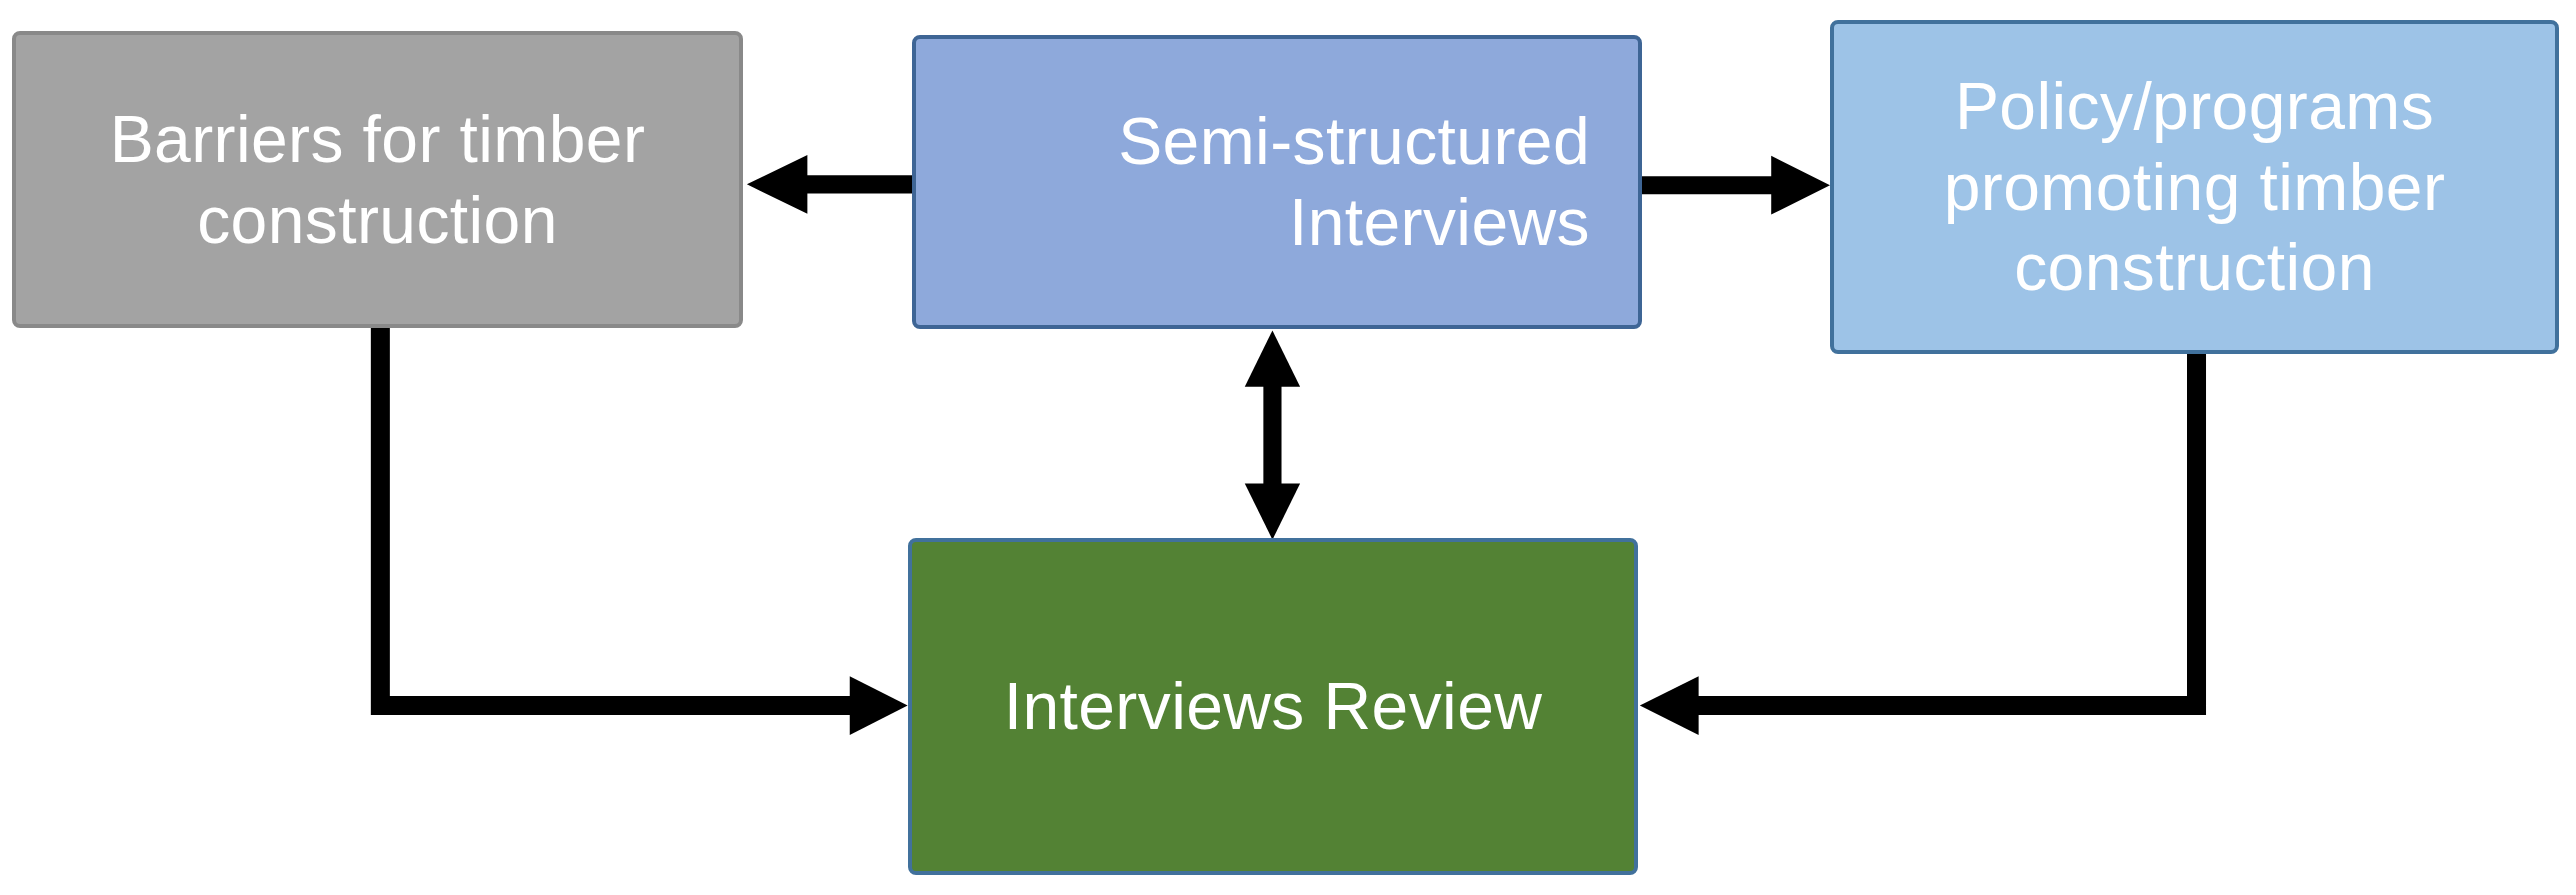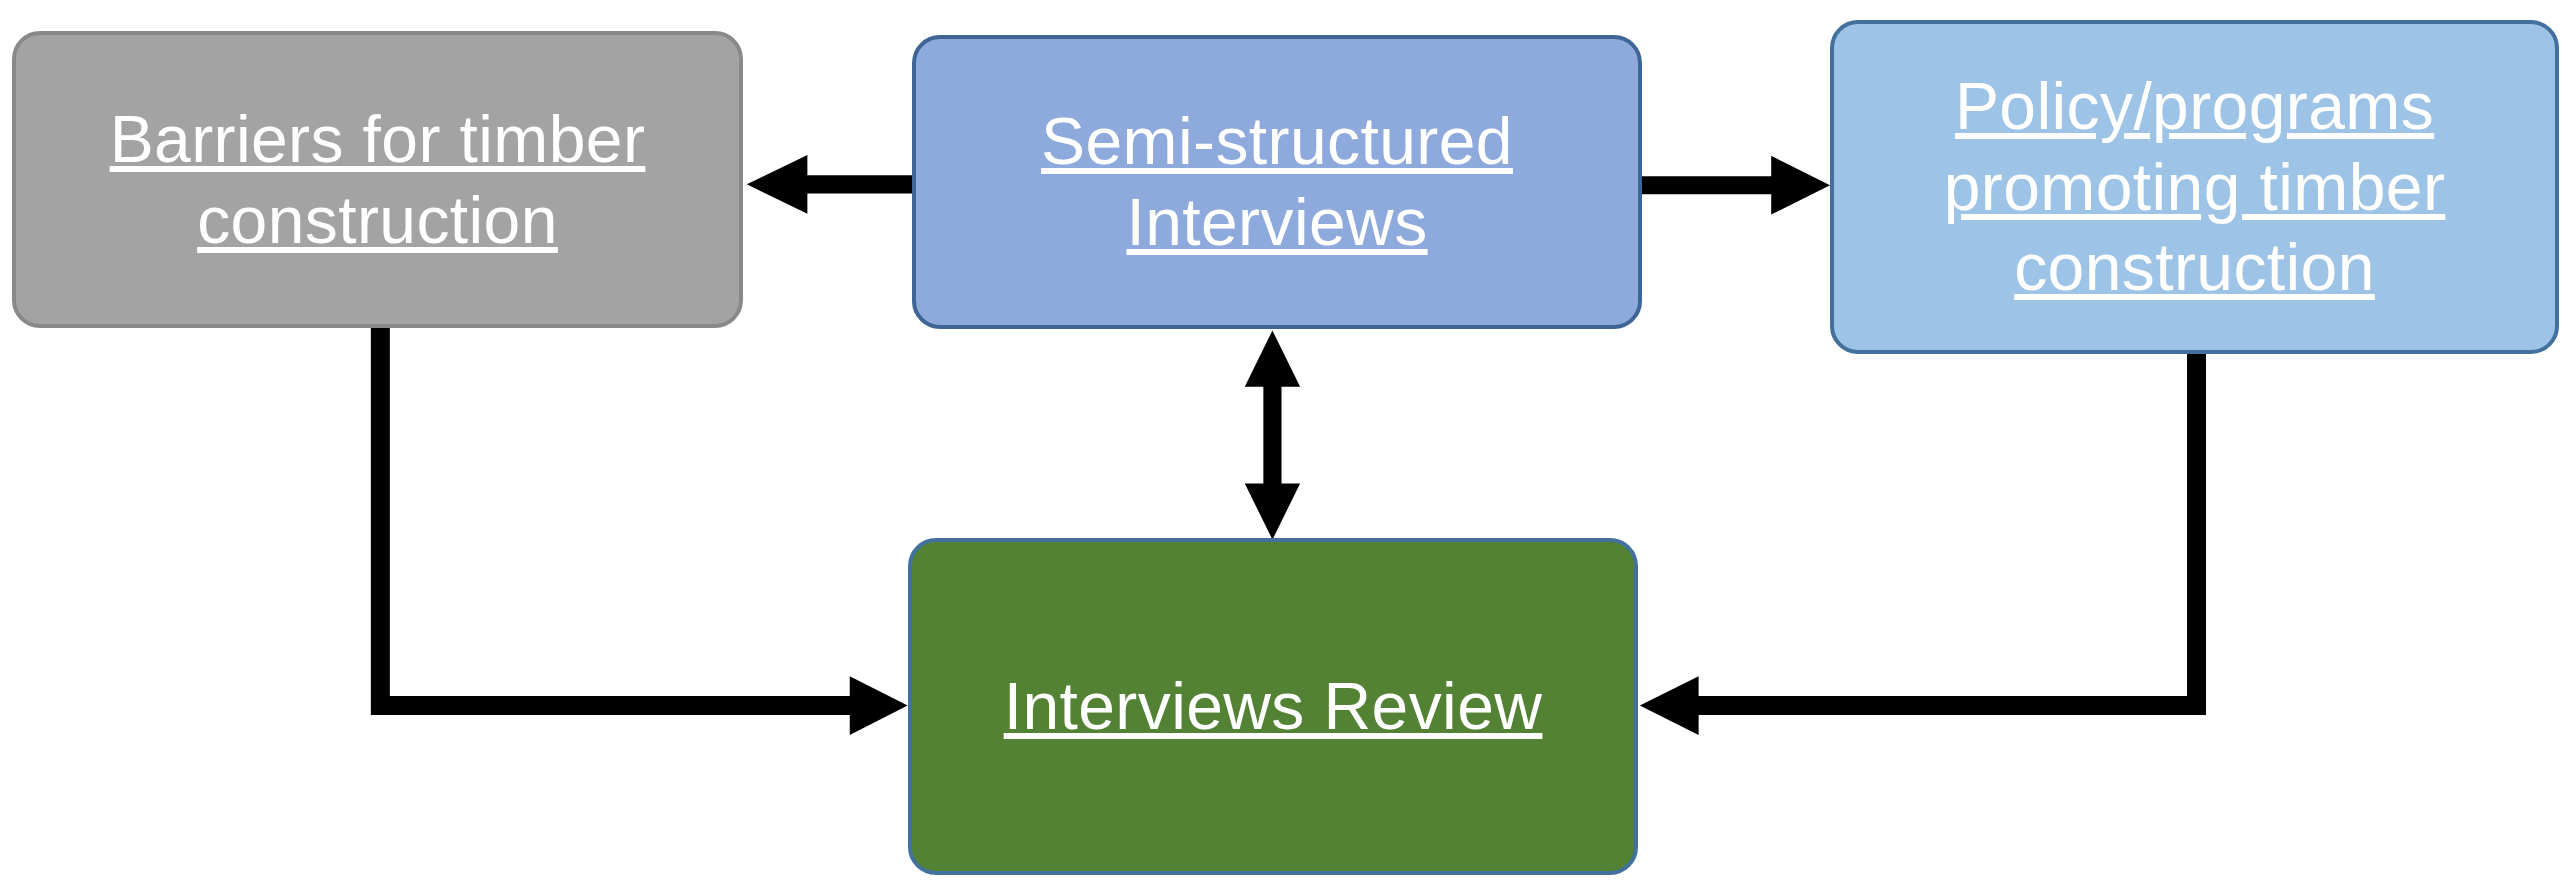--- a/index.html
+++ b/index.html
@@ -7,28 +7,27 @@
     position: relative;
     width: 2576px;
     height: 896px;
     background: #ffffff;
     font-family: "Liberation Sans", sans-serif;
     overflow: hidden;
   }
   .node {
     position: absolute;
     box-sizing: border-box;
-    border-radius: 28px;
+    border-radius: 8px;
     border: 4.3px solid transparent;
     display: flex;
     align-items: center;
     justify-content: center;
     text-align: center;
     padding: 0 48px;
-    text-decoration: underline;
   }
   .node .label {
     font-size: 66px;
     line-height: 1.22;
     font-weight: 400;
     letter-spacing: 0.4px;
   }
   .node-barriers   { left: 12px;   top: 31px;  width: 731px; height: 297px; }
   .node-interviews { left: 912px; top: 35px;  width: 730px; height: 294px; }
   .node-policy     { left: 1830px; top: 20px;  width: 729px; height: 334px; }
@@ -72,21 +71,21 @@
     <g>
       <path d="M2541,406 L2541,816 L1962,816" fill="none" stroke-width="22" stroke-linejoin="miter" style="stroke: rgb(0, 0, 0);"></path>
       <polygon points="1897,816 1965,782 1965,850" style="fill: rgb(0, 0, 0);"></polygon>
     </g>
   </svg>
 
   <div class="node node-barriers" style="background-color: rgb(163, 163, 163); border-color: rgb(137, 137, 137); color: rgb(255, 255, 255);">
     <div class="label">Barriers for timber construction</div>
   </div>
 
-  <div class="node node-interviews" style="background-color: rgb(142, 169, 219); border-color: rgb(62, 101, 149); color: rgb(255, 255, 255);">
+  <div class="node node-interviews" style="background-color: rgb(142, 169, 219); border-color: rgb(62, 101, 149); color: rgb(255, 255, 255); text-align: right;">
     <div class="label">Semi-structured Interviews</div>
   </div>
 
   <div class="node node-policy" style="background-color: rgb(157, 195, 231); border-color: rgb(65, 113, 156); color: rgb(255, 255, 255);">
     <div class="label">Policy/programs promoting timber construction</div>
   </div>
 
   <div class="node node-literature" style="background-color: rgb(83, 130, 52); border-color: rgb(65, 113, 156); color: rgb(255, 255, 255);">
     <div class="label">Interviews Review</div>
   </div>

